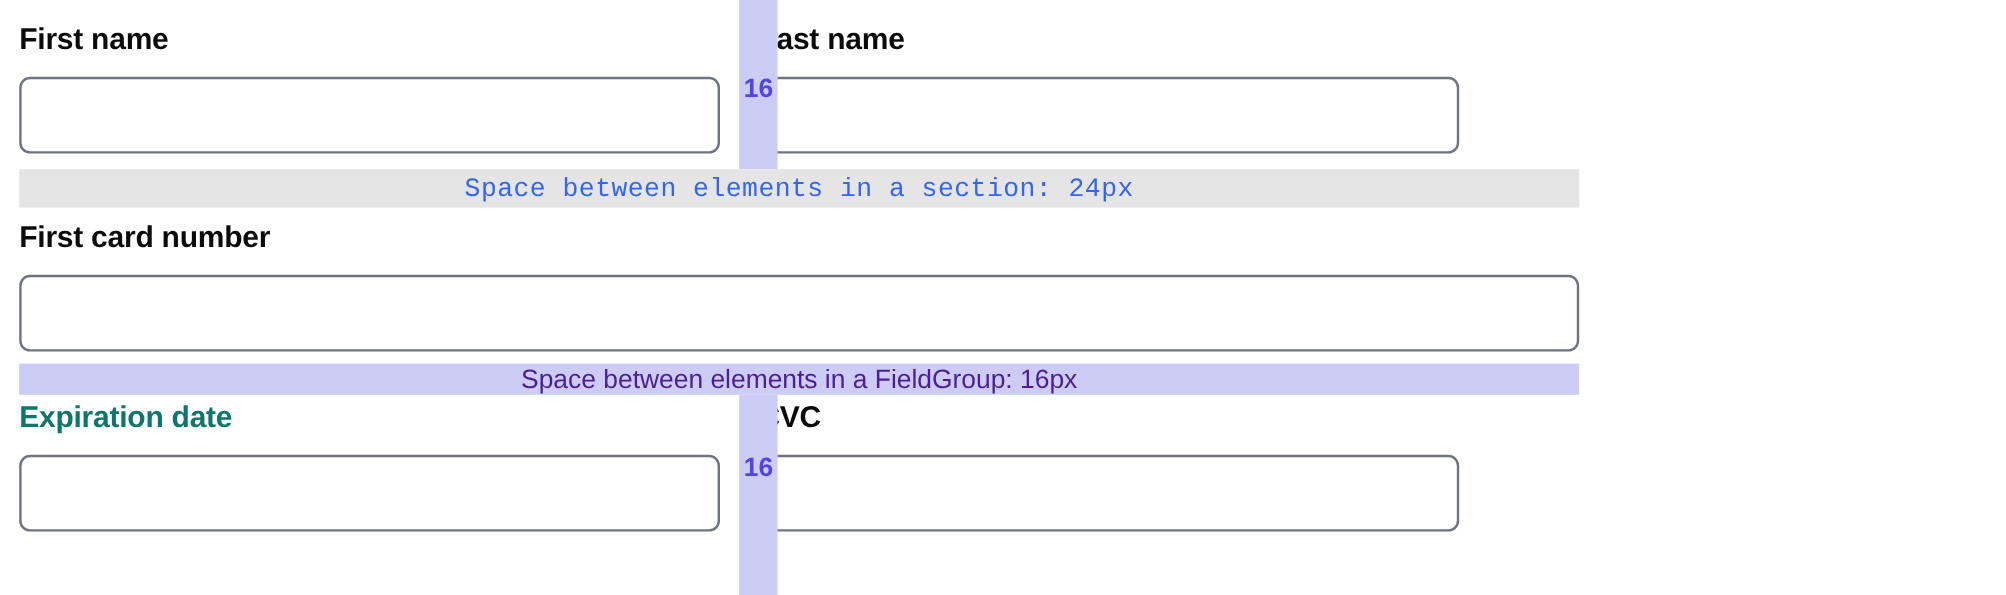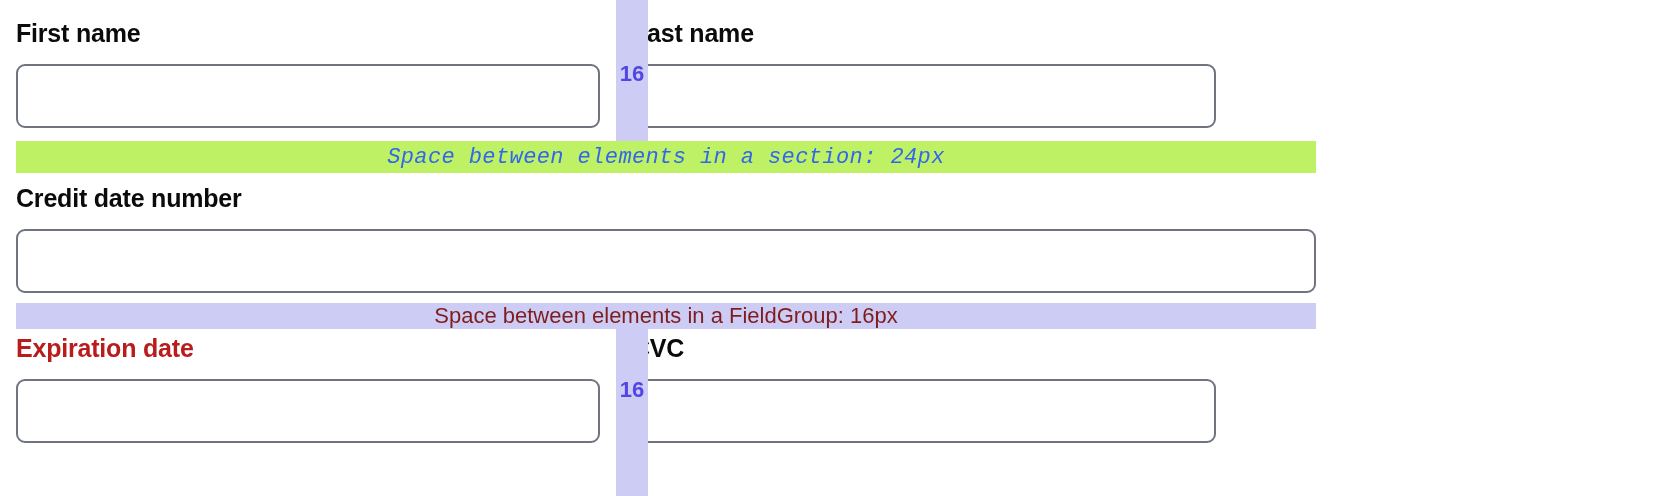--- a/index.html
+++ b/index.html
@@ -166,42 +166,42 @@
       <div class="spacer"></div>
       <div class="col col-right">
         <div class="field-label-wrap">
           <div class="field-label" style="color: rgb(11, 11, 11);">Last name</div>
         </div>
         <div class="field-gap"></div>
         <input class="field-input" type="text" placeholder="" style="border-color: rgb(111, 116, 128);">
       </div>
     </div>
 
-    <div class="band band-section" id="band-section" style="background: #bef264; font-style: italic;">
+    <div class="band band-section" id="band-section" style="background: #e5e5e5;">
       <span class="band-label" style="color: rgb(51, 102, 238);">Space between elements in a section: 24px</span>
     </div>
 
     <div class="row" id="row-card">
       <div class="col" style="width:1300px;flex:0 0 1300px;">
         <div class="field-label-wrap">
-          <div class="field-label" style="color: rgb(11, 11, 11);">Credit date number</div>
+          <div class="field-label" style="color: rgb(11, 11, 11);">First card number</div>
         </div>
         <div class="field-gap"></div>
         <input class="field-input" type="text" placeholder="" style="border-color: rgb(111, 116, 128);">
       </div>
     </div>
 
     <div class="band band-group" id="band-group" style="background: rgb(204, 204, 245);">
-      <span class="band-label" style="color: #7f1d1d;">Space between elements in a FieldGroup: 16px</span>
+      <span class="band-label" style="color: #4c1d95;">Space between elements in a FieldGroup: 16px</span>
     </div>
 
     <div class="row two-up" id="row-expiry">
       <div class="col col-left">
         <div class="field-label-wrap">
-          <div class="field-label" style="color: #b91c1c;">Expiration date</div>
+          <div class="field-label" style="color: #0f766e;">Expiration date</div>
         </div>
         <div class="field-gap"></div>
         <input class="field-input" type="text" placeholder="" style="border-color: rgb(111, 116, 128);">
       </div>
       <div class="spacer"></div>
       <div class="col col-right">
         <div class="field-label-wrap">
           <div class="field-label" style="color: rgb(11, 11, 11);">CVC</div>
         </div>
         <div class="field-gap"></div>

